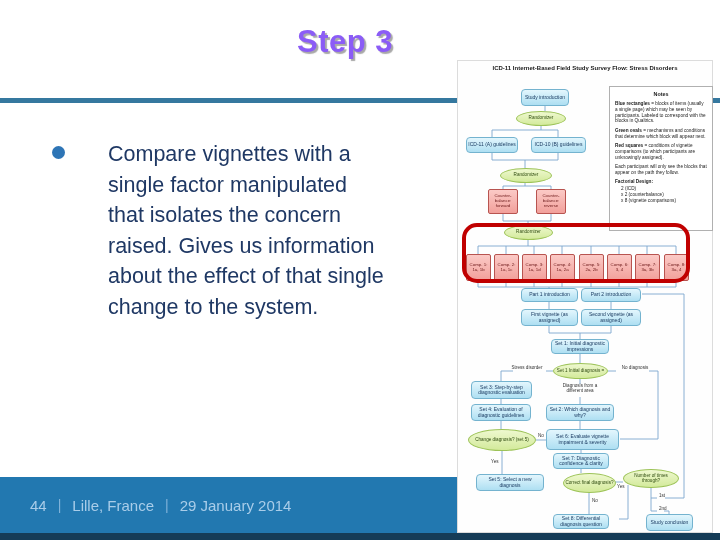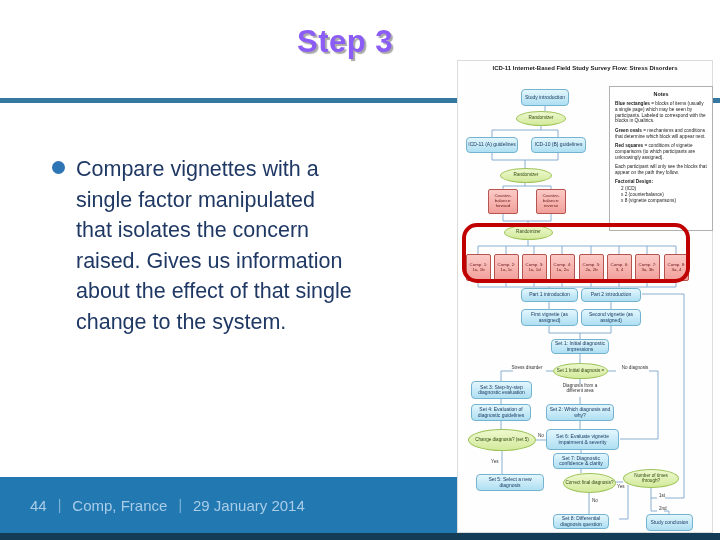--- a/index.html
+++ b/index.html
@@ -3,21 +3,21 @@
 <meta charset="utf-8">
 <style>
   html,body{margin:0;padding:0;}
   body{width:720px;height:540px;position:relative;overflow:hidden;background:#ffffff;
        font-family:"Liberation Sans", sans-serif;}
   .abs{position:absolute;}
   
   .slide-title{left:0;top:24px;width:690px;text-align:center;font-size:31px;font-weight:bold;
     color:#8b5cf6;text-shadow:2px 2px 1px #a8a8a8;letter-spacing:.5px;}
   .rule{left:0;top:98px;width:720px;height:5px;background:#35789f;}
-  .bullet-row{left:52px;top:154px;width:370px;display:flex;align-items:flex-start;}
+  .bullet-row{left:52px;top:139px;width:370px;display:flex;align-items:flex-start;gap:32px;}
   .bullet-dot{width:13px;height:13px;border-radius:50%;background:#2e75b6;margin-top:7px;flex:none;}
   .bullet-text{margin-left:11px;font-size:21.5px;line-height:1.42;color:#1f3864;white-space:pre-line;}
   .footer-band{left:0;top:477px;width:580px;height:56px;background:#2278b0;}
   .footer-strip{left:0;top:533px;width:720px;height:7px;background:#153c57;}
   .footer-inner{position:absolute;left:30px;top:0;height:56px;display:flex;align-items:center;
     gap:11px;font-size:15px;color:#a9cde9;}
   .footer-sep{color:#7fb2d9;font-size:14px;}
   
   .panel{left:457px;top:60px;width:256px;height:473px;background:#fefefe;border:1px solid #dcdcdc;
     box-sizing:border-box;z-index:3;}
@@ -57,21 +57,21 @@
 that isolates the concern
 raised. Gives us information
 about the effect of that single
 change to the system.</div>
   </div>
 
   <div class="abs footer-band">
     <div class="footer-inner">
       <span>44</span>
       <span class="footer-sep">|</span>
-      <span>Comp, France</span>
+      <span>Lille, France</span>
       <span class="footer-sep">|</span>
       <span>29 January 2014</span>
     </div>
   </div>
   <div class="abs footer-strip"></div>
 
   <div class="abs panel">
     <div class="abs d-title">ICD-11 Internet-Based Field Study Survey Flow: Stress Disorders</div>
 
     <svg class="abs conn" viewBox="0 0 256 473" xmlns="http://www.w3.org/2000/svg">

